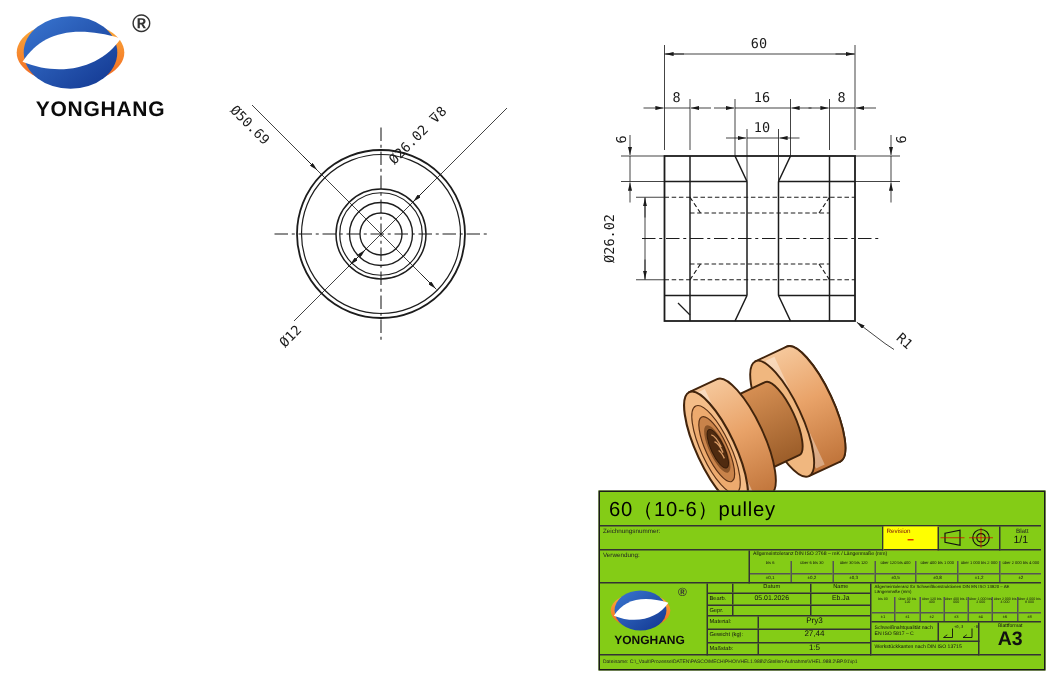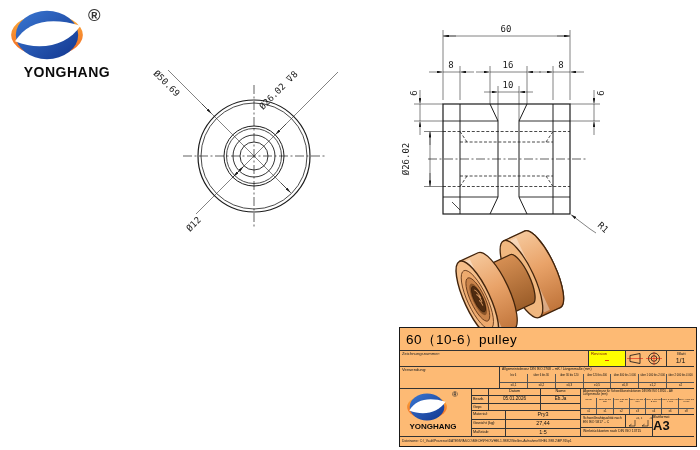--- a/index.html
+++ b/index.html
@@ -7,42 +7,42 @@
          font-family:"Liberation Sans",sans-serif;color:#111;}
   .abs{position:absolute;}
   svg text{font-family:"DejaVu Sans Mono",monospace;fill:#1a1a1a;}
   
   .logo-main{left:8px;top:6px;width:140px;height:80px;}
   .logo-main .mark{position:absolute;left:0;top:0;}
   .reg-main{position:absolute;left:80px;top:0;font-size:17px;font-weight:bold;color:#333;}
   .wordmark-main{position:absolute;left:0px;top:58px;width:118px;text-align:center;
     font-size:14px;font-weight:bold;letter-spacing:.5px;color:#0b0b0b;}
   
-  .tb{left:399px;top:327px;width:296px;height:118px;border:1.6px solid #1a1a1a;background:#fdba74;}
+  .tb{left:399px;top:327px;width:296px;height:118px;border:1.6px solid #1a1a1a;background:#84cc16;}
   .tb *{box-sizing:border-box;}
   .cell{position:absolute;border-right:1px solid #333;border-bottom:1px solid #333;overflow:hidden;}
   .lbl{font-size:4.2px;color:#222;line-height:1.1;padding:1px 0 0 2px;}
   .tb-title{font-size:13.5px;letter-spacing:.5px;padding:3px 0 0 6px;color:#000;}
   .rev{background:#ffff00;text-align:center;}
   .rev .lbl{color:#7a1010;text-align:left;}
   .rev-dash{color:#e00000;font-weight:bold;font-size:8px;line-height:6px;}
   .blatt{text-align:center;}
   .blatt .v{font-size:7px;}
   .tt-title{font-size:3.4px;line-height:1.15;padding:1px 1px 0 2px;color:#111;}
   .tt{display:flex;position:absolute;left:0;right:0;}
   .tt .col{flex:1;border-right:.5px solid #555;display:flex;flex-direction:column;}
   .tt .h{font-size:2.7px;line-height:1.1;text-align:center;border-bottom:.5px solid #555;flex:1;padding-top:.5px;}
   .tt .v{font-size:3px;text-align:center;height:5px;line-height:5px;}
   .ap-row{display:flex;border-bottom:1px solid #333;align-items:stretch;}
   .ap-l{width:17px;font-size:3.8px;border-right:1px solid #333;padding:1px 0 0 1px;}
   .ap-d{width:52px;text-align:center;border-right:1px solid #333;font-size:4.6px;}
   .ap-n{flex:1;text-align:center;font-size:4.6px;}
   .ap-lab{width:34px;font-size:3.8px;border-right:1px solid #333;padding:1px 0 0 1px;}
   .ap-val{flex:1;text-align:center;font-size:5.4px;}
-  .a3cell{}
+  .a3cell{text-align:center;}
   .a3cell .small{font-size:3.4px;}
   .a3cell .big{font-size:13px;font-weight:bold;line-height:13px;}
   .weld{font-size:3.4px;line-height:1.2;padding:1px 0 0 2px;}
   .fileline{font-size:3.3px;padding:1.5px 0 0 2px;white-space:nowrap;color:#222;}
   .logo-sm{position:absolute;left:3px;top:2px;}
   .reg-sm{position:absolute;left:52px;top:1px;font-size:8px;font-weight:bold;color:#333;}
   .wordmark-sm{position:absolute;left:0;top:33px;width:66px;text-align:center;
      font-size:8px;font-weight:bold;color:#0b0b0b;}
 </style>
 </head>

